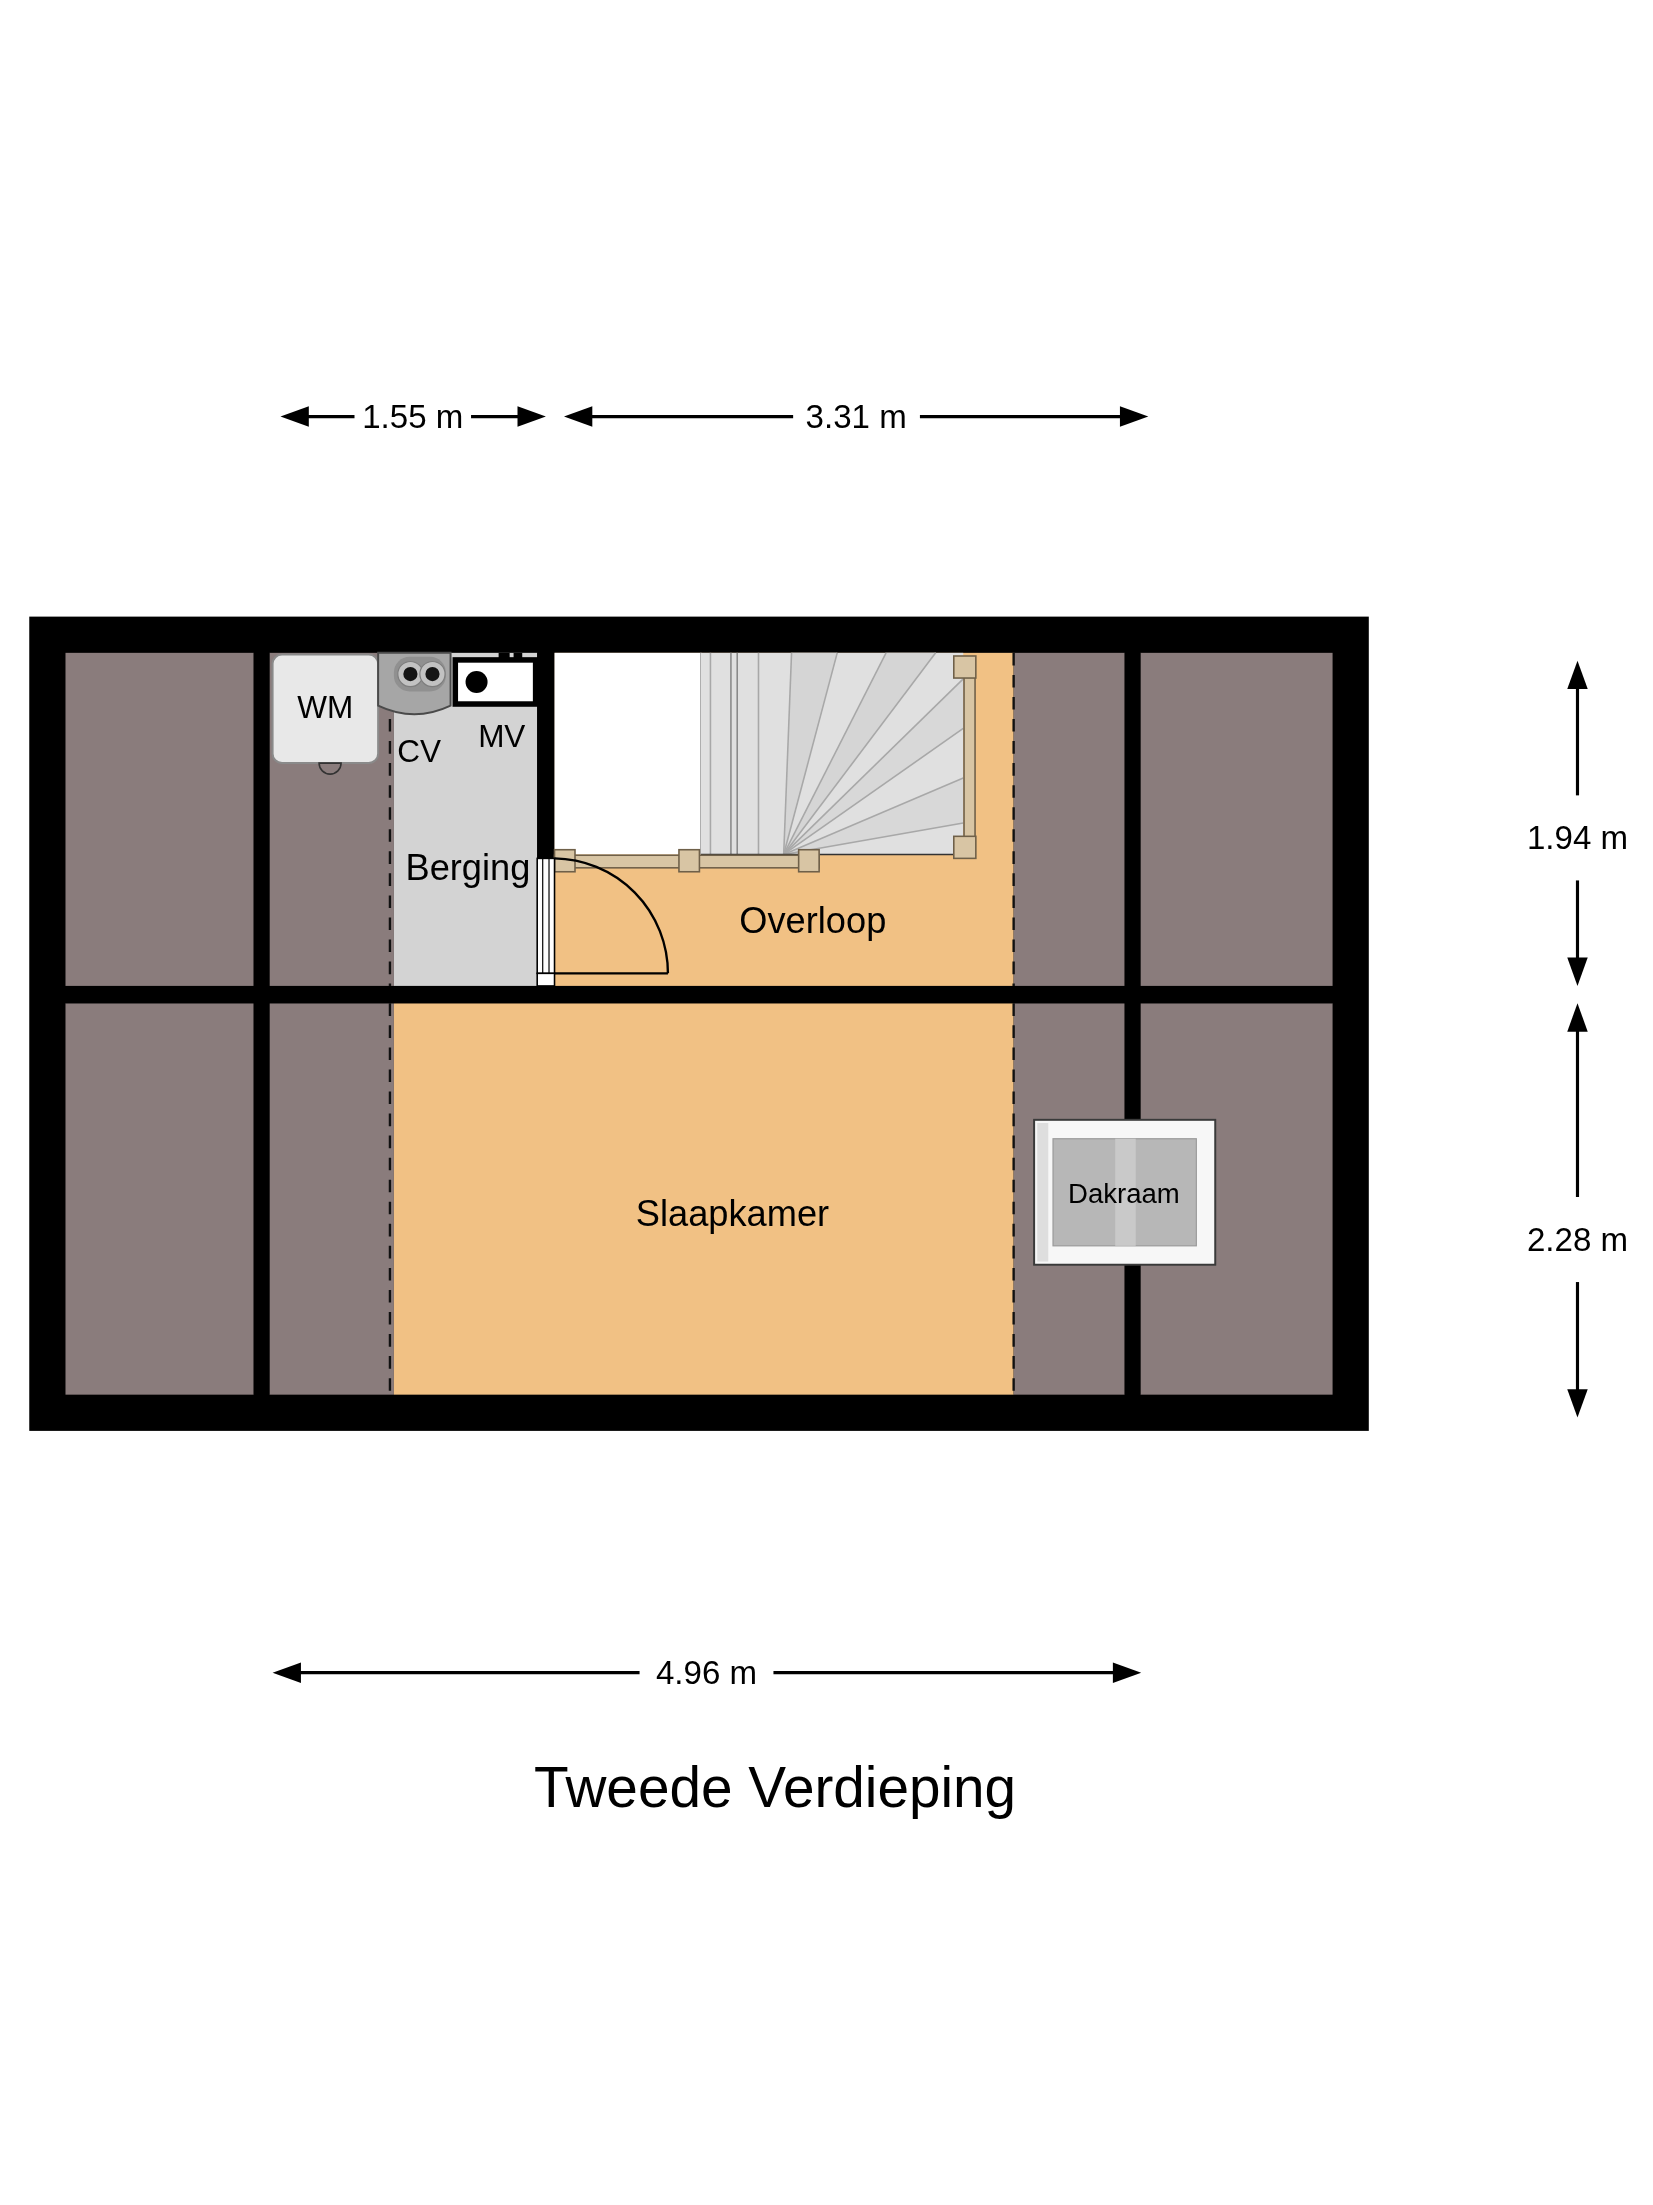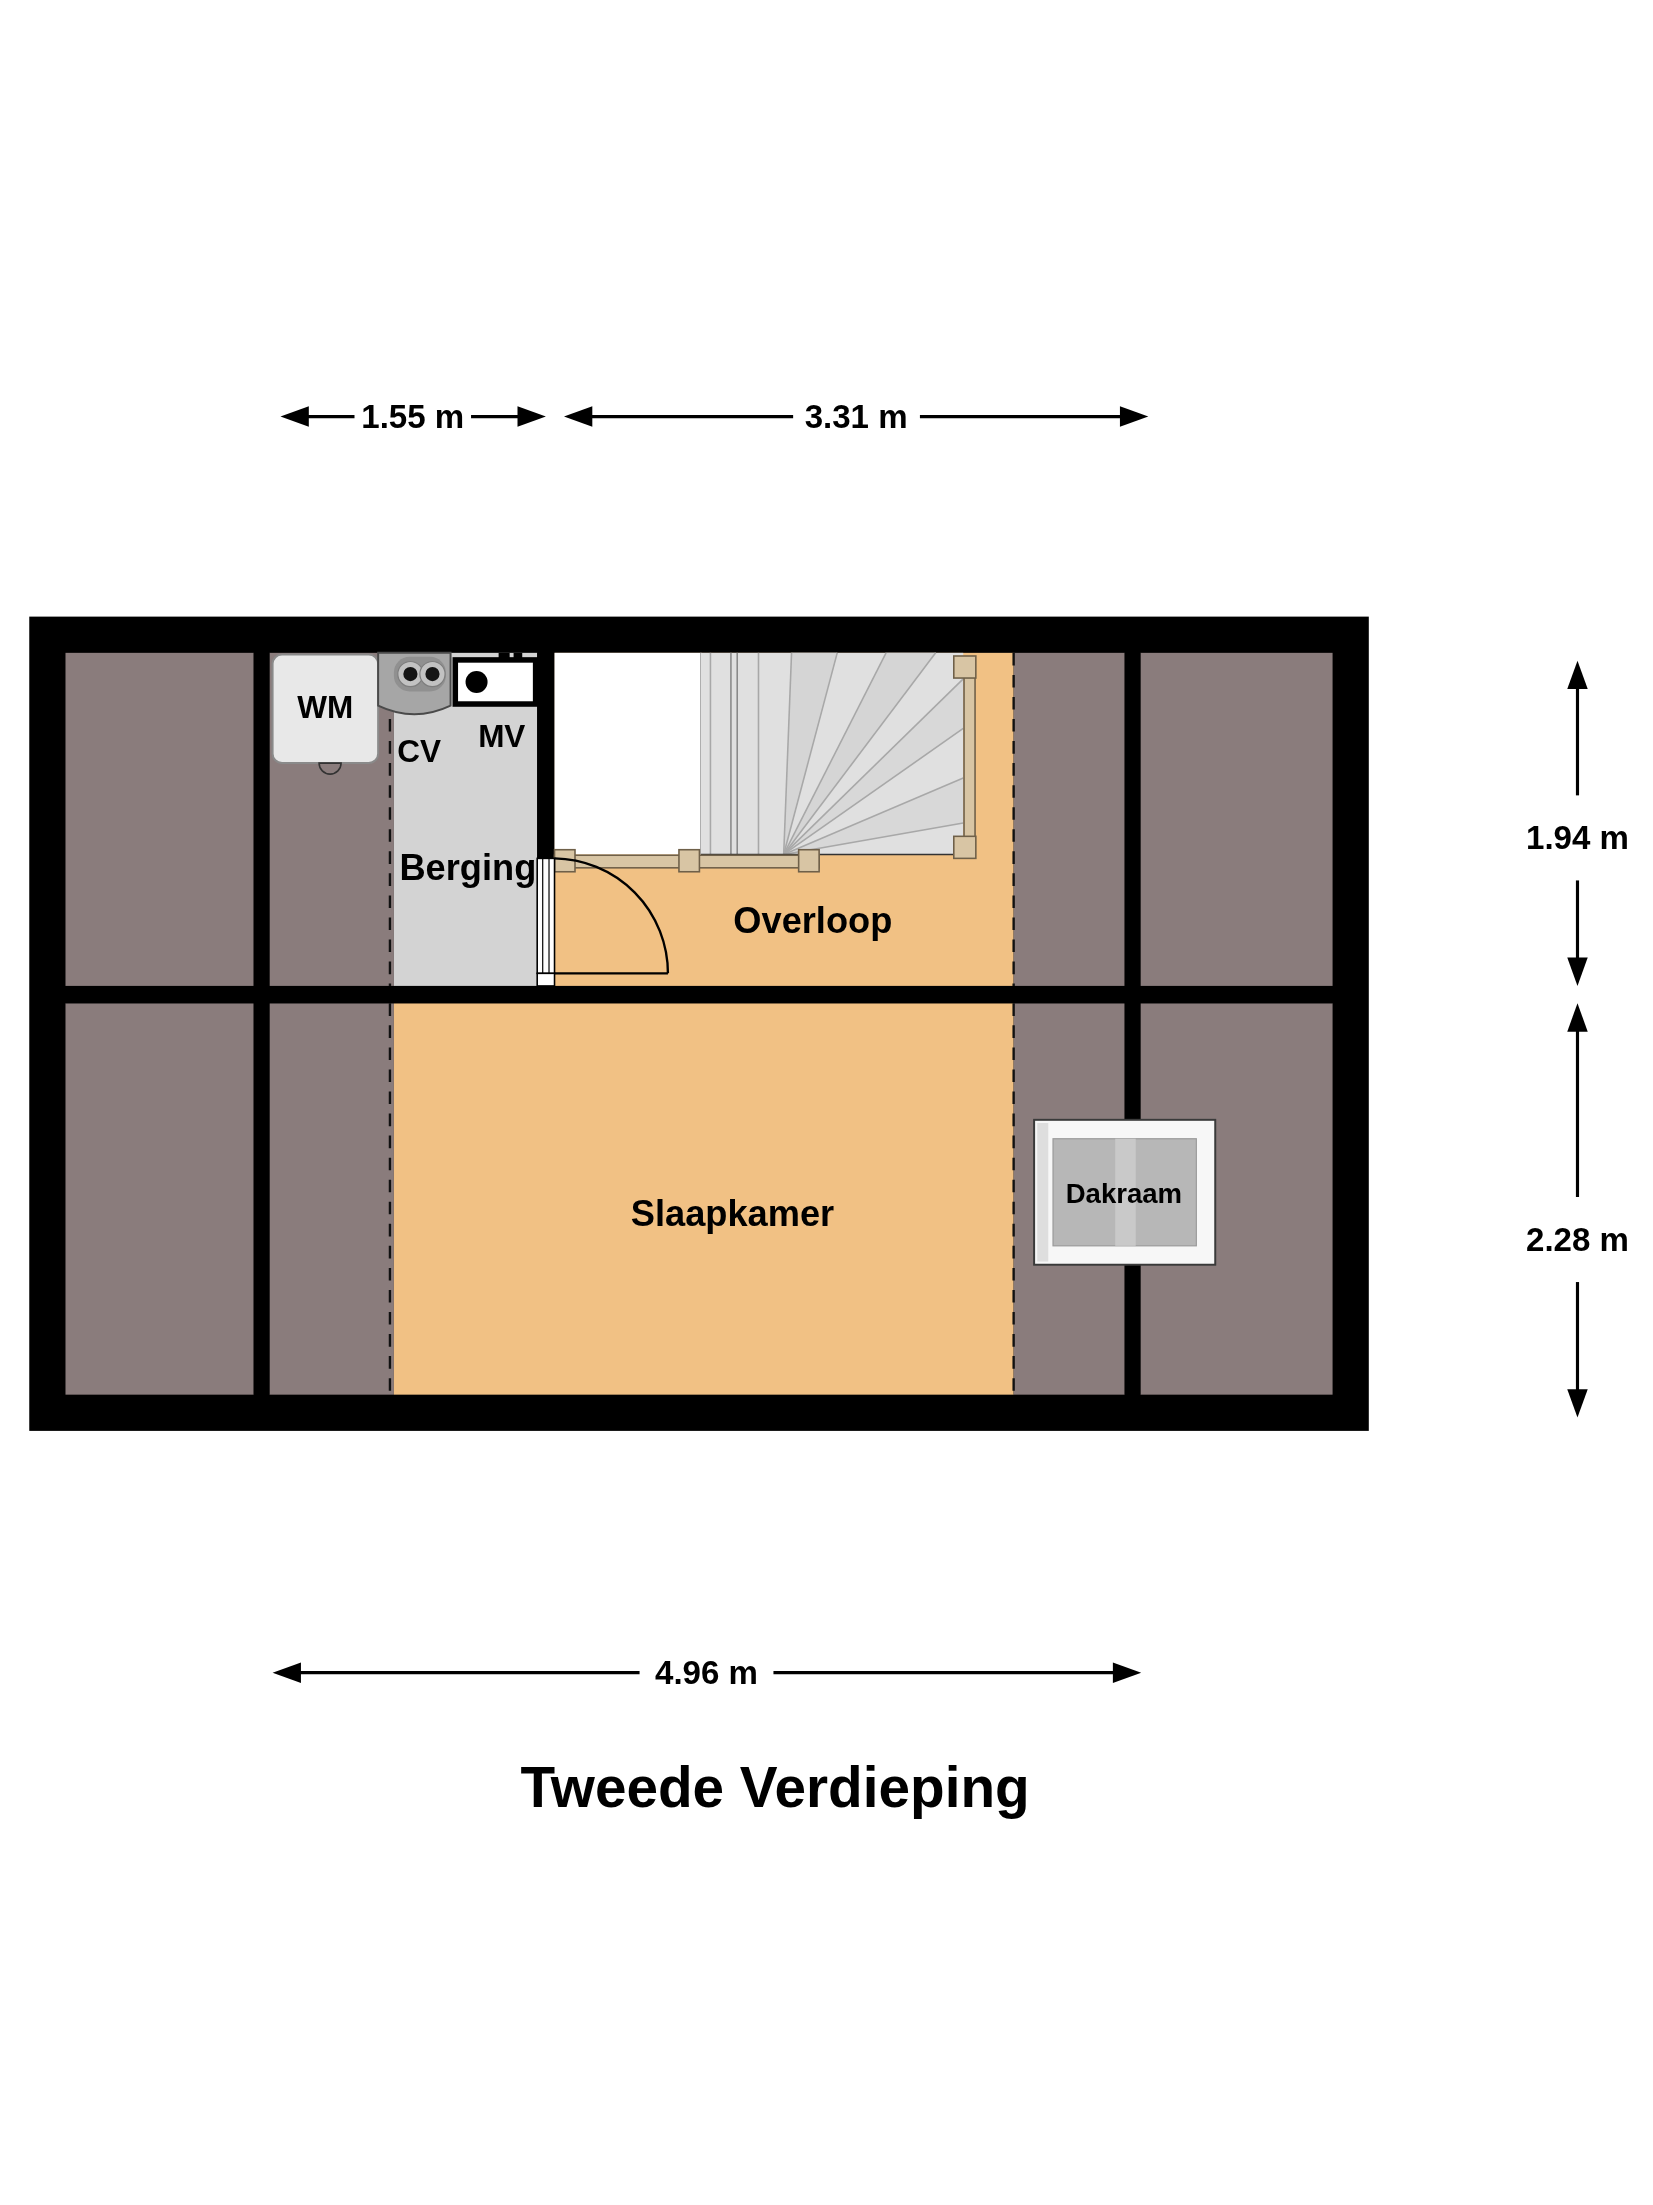--- a/index.html
+++ b/index.html
@@ -9,21 +9,20 @@
     width: 1654px;
     height: 2205px;
     font-family: "Liberation Sans", sans-serif;
   }
   #stage {
     position: relative;
     width: 1654px;
     height: 2205px;
     background: #ffffff;
     overflow: hidden;
-    font-weight: bold;
   }
   svg { display: block; }
   text {
     font-family: "Liberation Sans", sans-serif;
     fill: #000000;
   }
   .dim-label   { font-size: 42px; text-anchor: middle; }
   .room-label  { font-size: 46px; text-anchor: middle; }
   .appl-label  { font-size: 40px; text-anchor: middle; }
   .win-label   { font-size: 35px; text-anchor: middle; }

